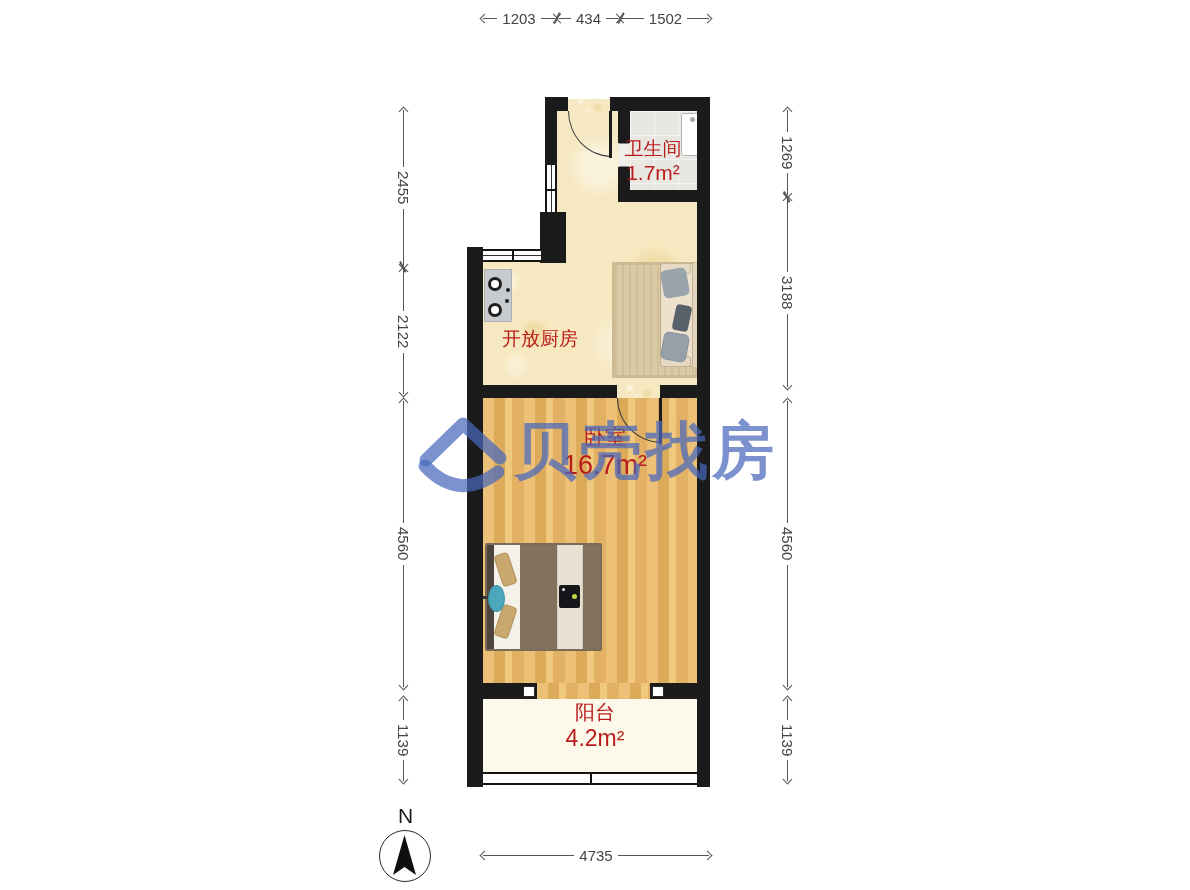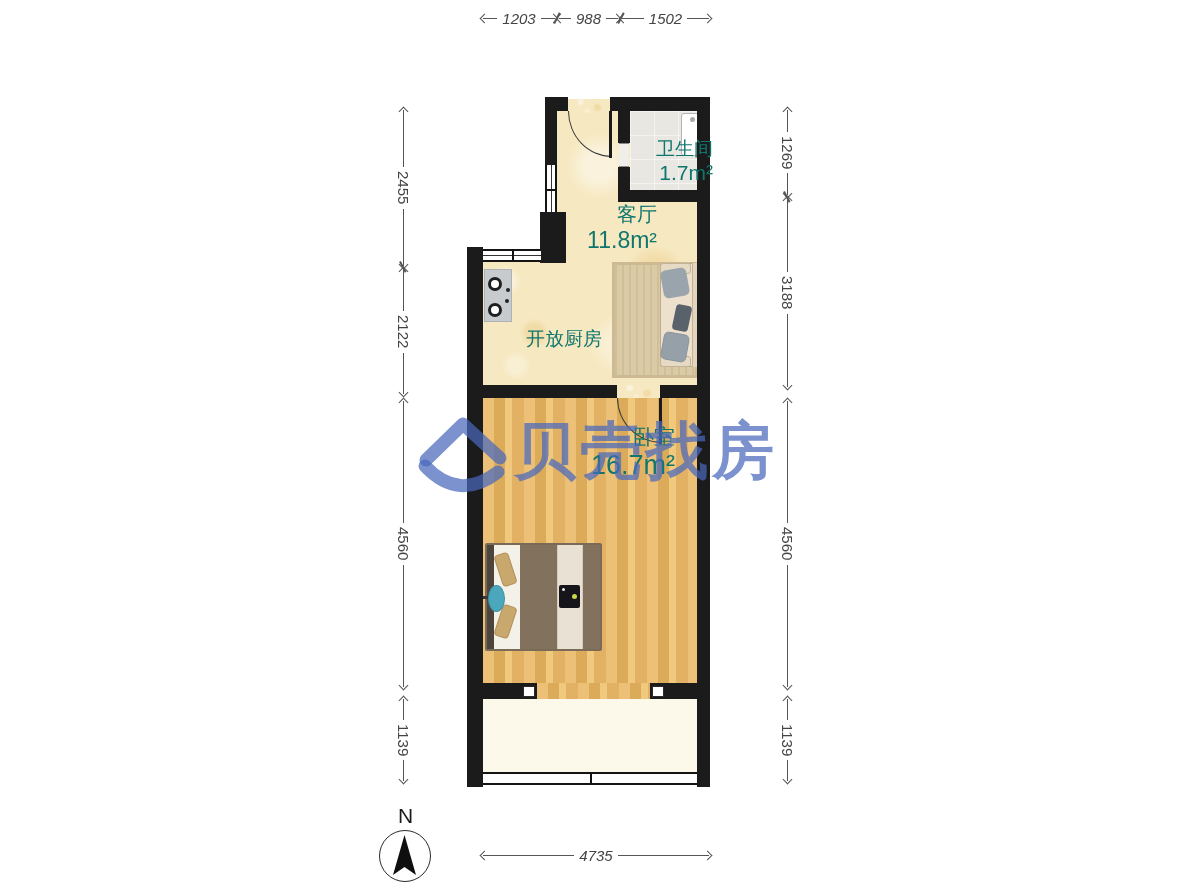--- a/index.html
+++ b/index.html
@@ -46,34 +46,34 @@
   .rug{background:#dacaa5;border:3px solid #cdba92;box-sizing:border-box;
     background-image:repeating-linear-gradient(90deg,rgba(120,95,50,.10) 0 2px,transparent 2px 7px);}
   .sofa-body{position:absolute;inset:0;background:#ede0cc;border:1px solid #bba98d;border-radius:2px;box-sizing:border-box;}
   .sofa-back{position:absolute;right:0;top:0;width:8px;height:100%;background:#e3d4bd;border-left:1px solid #c4b295;box-sizing:border-box;}
   .sofa-arm{position:absolute;left:0;width:31px;height:11px;background:#e7dac5;border:1px solid #c4b295;border-radius:3px;box-sizing:border-box;}
   .pillow{position:absolute;border-radius:5px;box-sizing:border-box;}
   .bed-frame{position:absolute;inset:0;background:#efebe2;border:2px solid #7a6a58;border-radius:2px;box-sizing:border-box;}
   .sink{background:#ffffff;border:1px solid #b5b5b5;border-radius:3px;box-sizing:border-box;}
 
   
-  .room-label{position:absolute;text-align:right;color:#0f766e;z-index:30;line-height:1.15;}
+  .room-label{position:absolute;text-align:center;color:#b91c1c;z-index:30;line-height:1.15;}
   .room-name{font-size:20px;font-weight:500;}
   .room-area{font-size:23px;margin-top:1px;}
   .room-label.big .room-name{font-size:21px;}
   .room-label.big .room-area{font-size:27px;}
   .room-label.small .room-name{font-size:19px;}
   .room-label.small .room-area{font-size:21px;}
 
   
   .watermark{position:absolute;z-index:40;pointer-events:none;}
   .wm-text{position:absolute;font-size:62px;font-weight:600;letter-spacing:4px;color:rgba(72,104,188,0.72);white-space:nowrap;}
 
   
-  .dimh{position:absolute;display:flex;align-items:center;height:16px;z-index:50;color:#444;font-style:italic;}
+  .dimh{position:absolute;display:flex;align-items:center;height:16px;z-index:50;color:#444;}
   .dimv{position:absolute;display:flex;flex-direction:column;align-items:center;width:16px;z-index:50;color:#444;}
   .dline-h{flex:1;height:1px;background:#555;}
   .dline-v{flex:1;width:1px;background:#555;}
   .dlabel-h{font-size:15px;padding:0 5px;white-space:nowrap;}
   .dlabel-v{font-size:15px;padding:4px 0;writing-mode:vertical-rl;text-orientation:mixed;white-space:nowrap;}
   .chev{width:7px;height:7px;box-sizing:border-box;flex:none;}
   .chev-l{border-left:1.4px solid #555;border-bottom:1.4px solid #555;transform:rotate(45deg);margin-right:-5px;}
   .chev-r{border-top:1.4px solid #555;border-right:1.4px solid #555;transform:rotate(45deg);margin-left:-5px;}
   .chev-u{border-top:1.4px solid #555;border-left:1.4px solid #555;transform:rotate(45deg);margin-bottom:-5px;}
   .chev-d{border-bottom:1.4px solid #555;border-right:1.4px solid #555;transform:rotate(45deg);margin-top:-5px;}
@@ -168,51 +168,51 @@
   <div class="door-arc" style="left:617px;top:398px;width:45px;height:45px;"></div>
   <div class="door-leaf" style="left:659px;top:398px;width:3px;height:46px;"></div>
   <div class="pocket-door" style="left:619px;top:143px;width:10px;height:24px;"></div>
   <div class="slide-panel" style="left:523px;top:686px;width:12px;height:11px;"></div>
   <div class="slide-panel" style="left:652px;top:686px;width:12px;height:11px;"></div>
 
   <div class="room-label small" style="left:593px;top:138px;width:120px;">
     <div class="room-name">卫生间</div>
     <div class="room-area">1.7m²</div>
   </div>
-  <div class="room-label" style="left:537px;top:203px;width:120px;">
-    <div class="room-name">客厅</div>
-    <div class="room-area">11.8m²</div>
-  </div>
   <div class="room-label" style="left:478px;top:328px;width:124px;">
     <div class="room-name" style="font-size:19px;">开放厨房</div>
   </div>
   <div class="room-label big" style="left:535px;top:425px;width:140px;">
     <div class="room-name">卧室</div>
     <div class="room-area">16.7m²</div>
+  </div>
+  <div class="room-label" style="left:530px;top:701px;width:130px;">
+    <div class="room-name">阳台</div>
+    <div class="room-area">4.2m²</div>
   </div>
 
   <div class="watermark" style="left:417px;top:407px;width:360px;height:90px;font-family:Liberation Mono, monospace;">
     <svg width="92" height="86" viewBox="0 0 92 86" style="position:absolute;left:0;top:2px;">
       <path d="M9 51 L46 15 L83 49" fill="none" stroke="rgba(72,104,188,0.72)" stroke-width="13" stroke-linecap="round" stroke-linejoin="round"></path>
       <path d="M8 57 Q42 93 81 63" fill="none" stroke="rgba(72,104,188,0.72)" stroke-width="13" stroke-linecap="round"></path>
     </svg>
     <div class="wm-text" style="left:97px;top:2px;">贝壳找房</div>
   </div>
 
   <div class="dimh" style="left:481px;top:10px;width:76px;">
     <div class="chev chev-l"></div>
       <div class="dline-h"></div>
     <div class="dlabel-h">1203</div>
     <div class="dline-h"></div>
       <div class="chev chev-r"></div>
   </div>
   <div class="dimh" style="left:557px;top:10px;width:63px;">
     <div class="chev chev-l"></div>
       <div class="dline-h"></div>
-    <div class="dlabel-h">988</div>
+    <div class="dlabel-h">434</div>
     <div class="dline-h"></div>
       <div class="chev chev-r"></div>
   </div>
   <div class="dimh" style="left:620px;top:10px;width:91px;">
     <div class="chev chev-l"></div>
       <div class="dline-h"></div>
     <div class="dlabel-h">1502</div>
     <div class="dline-h"></div>
       <div class="chev chev-r"></div>
   </div>

